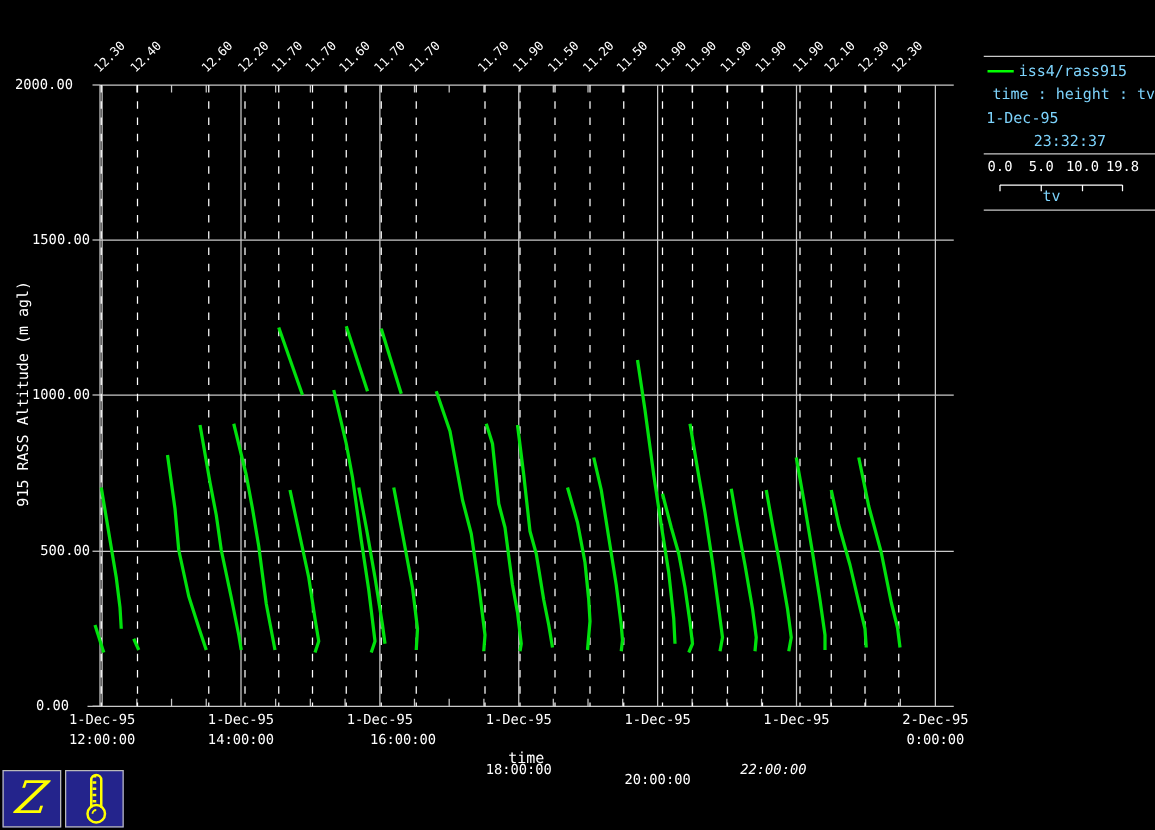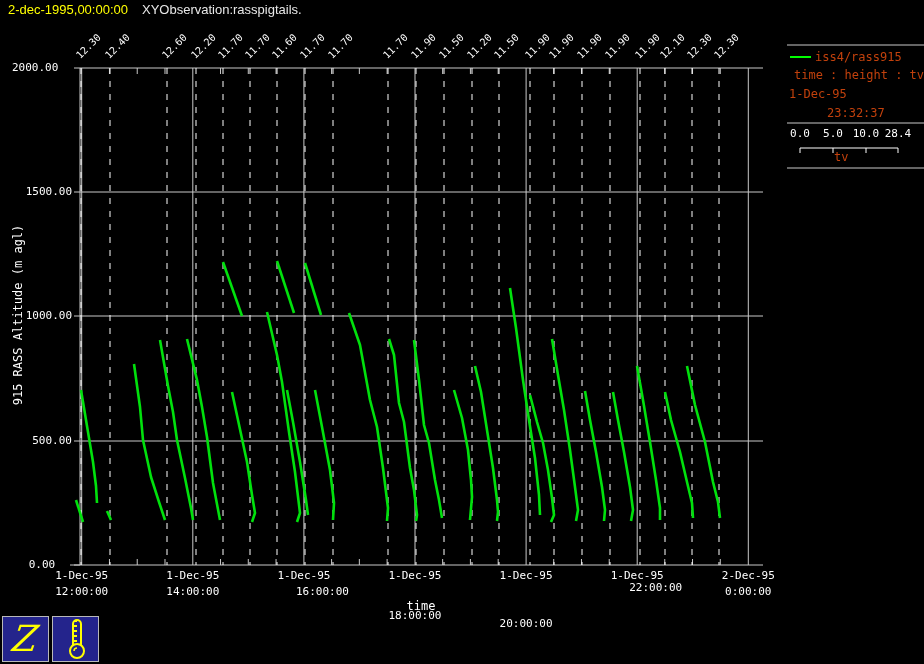--- a/index.html
+++ b/index.html
@@ -14,40 +14,37 @@
   .seriesline{stroke:#00ff00;stroke-width:2;}
   .ruler{stroke:#ffffff;stroke-width:1;}
   .titlebar{position:absolute;top:2px;left:8px;font-size:13px;
             font-family:"Liberation Sans",sans-serif;white-space:nowrap;}
   .titlebar .dt{color:#ffff00;margin-right:14px;}
   .titlebar .tt{color:#e8e8e8;}
   .yaxis-title{position:absolute;left:-132px;top:308px;width:300px;height:14px;text-align:center;
                font-size:12px;color:#fff;transform:rotate(-90deg);white-space:nowrap;}
   .xaxis-title{position:absolute;left:391px;top:599px;width:60px;text-align:center;
                font-size:12px;color:#fff;}
-  .lg{position:absolute;font-size:12px;line-height:14px;color:#c2410c;white-space:nowrap;}
+  .lg{position:absolute;font-size:12px;line-height:14px;color:#7dd3fc;white-space:nowrap;}
   #lg-series{left:815px;top:50px;}
   #lg-fields{left:794px;top:68px;}
   #lg-date{left:789px;top:87px;}
   #lg-time{left:827px;top:106px;}
   #lg-tv{left:834px;top:150px;width:30px;}
   .toolbtns{position:absolute;left:2px;top:616px;display:flex;gap:3px;}
   .tool{width:47px;height:46px;background:#24248c;border:1px solid #b9b9b9;
         padding:0;margin:0;display:flex;align-items:center;justify-content:center;cursor:pointer;}
   .zglyph{color:#ffff00;font-family:"DejaVu Serif",serif;font-style:italic;
           font-size:36px;line-height:40px;transform:skewX(-8deg);}
 </style>
 </head>
 <body>
 
 <div id="app">
 
-  <div class="titlebar">
-    <span class="dt">2-dec-1995,00:00:00</span><span class="tt">XYObservation:rasspigtails.</span>
-  </div>
 
   <svg id="plot-svg" xmlns="http://www.w3.org/2000/svg">
       <g>
         <line x1="80" y1="68" x2="763" y2="68" class="grid"></line>
         <line x1="70" y1="565" x2="763" y2="565" class="grid"></line>
         <line x1="80" y1="68" x2="80" y2="565" class="grid"></line>
         <line x1="74" y1="68" x2="80" y2="68" class="tick"></line>
         <line x1="80" y1="192" x2="763" y2="192" class="grid"></line>
         <line x1="74" y1="192" x2="80" y2="192" class="tick"></line>
         <line x1="80" y1="316" x2="763" y2="316" class="grid"></line>
@@ -219,21 +216,21 @@
       <div style="left: 36.7px; top: 585px; width: 90px; text-align: center;">12:00:00</div>
       <div style="left: 147.8px; top: 569px; width: 90px; text-align: center;">1-Dec-95</div>
       <div style="left: 147.8px; top: 585px; width: 90px; text-align: center;">14:00:00</div>
       <div style="left: 258.9px; top: 569px; width: 90px; text-align: center;">1-Dec-95</div>
       <div style="left: 258.9px; top: 585px; width: 90px; text-align: right;">16:00:00</div>
       <div style="left: 370px; top: 569px; width: 90px; text-align: center;">1-Dec-95</div>
       <div style="left: 370px; top: 609px; width: 90px; text-align: center;">18:00:00</div>
       <div style="left: 481.1px; top: 569px; width: 90px; text-align: center;">1-Dec-95</div>
       <div style="left: 481.1px; top: 585px; width: 90px; text-align: center; margin-top: 32px;">20:00:00</div>
       <div style="left: 592.2px; top: 569px; width: 90px; text-align: center;">1-Dec-95</div>
-      <div style="left: 592.2px; top: 581px; width: 90px; text-align: right;">22:00:00</div>
+      <div style="left: 592.2px; top: 609px; width: 90px; text-align: left; font-style: italic;">22:00:00</div>
       <div style="left: 703.3px; top: 569px; width: 90px; text-align: center;">2-Dec-95</div>
       <div style="left: 703.3px; top: 585px; width: 90px; text-align: center;">0:00:00</div>
       <div style="left: 83px; top: 48px; height: 14px; font-size: 10px; transform-origin: 0px 100%; transform: rotate(-45deg);">12.30</div>
       <div style="left: 112px; top: 48px; height: 14px; font-size: 10px; transform-origin: 0px 100%; transform: rotate(-45deg);">12.40</div>
       <div style="left: 169px; top: 48px; height: 14px; font-size: 10px; transform-origin: 0px 100%; transform: rotate(-45deg);">12.60</div>
       <div style="left: 198px; top: 48px; height: 14px; font-size: 10px; transform-origin: 0px 100%; transform: rotate(-45deg);">12.20</div>
       <div style="left: 225px; top: 48px; height: 14px; font-size: 10px; transform-origin: 0px 100%; transform: rotate(-45deg);">11.70</div>
       <div style="left: 252px; top: 48px; height: 14px; font-size: 10px; transform-origin: 0px 100%; transform: rotate(-45deg);">11.70</div>
       <div style="left: 279px; top: 48px; height: 14px; font-size: 10px; transform-origin: 0px 100%; transform: rotate(-45deg);">11.60</div>
       <div style="left: 307px; top: 48px; height: 14px; font-size: 10px; transform-origin: 0px 100%; transform: rotate(-45deg);">11.70</div>
@@ -247,21 +244,21 @@
       <div style="left: 556px; top: 48px; height: 14px; font-size: 10px; transform-origin: 0px 100%; transform: rotate(-45deg);">11.90</div>
       <div style="left: 584px; top: 48px; height: 14px; font-size: 10px; transform-origin: 0px 100%; transform: rotate(-45deg);">11.90</div>
       <div style="left: 612px; top: 48px; height: 14px; font-size: 10px; transform-origin: 0px 100%; transform: rotate(-45deg);">11.90</div>
       <div style="left: 642px; top: 48px; height: 14px; font-size: 10px; transform-origin: 0px 100%; transform: rotate(-45deg);">11.90</div>
       <div style="left: 667px; top: 48px; height: 14px; font-size: 10px; transform-origin: 0px 100%; transform: rotate(-45deg);">12.10</div>
       <div style="left: 694px; top: 48px; height: 14px; font-size: 10px; transform-origin: 0px 100%; transform: rotate(-45deg);">12.30</div>
       <div style="left: 721px; top: 48px; height: 14px; font-size: 10px; transform-origin: 0px 100%; transform: rotate(-45deg);">12.30</div>
       <div style="left: 784px; top: 127px; width: 32px; text-align: center;">0.0</div>
       <div style="left: 817px; top: 127px; width: 32px; text-align: center;">5.0</div>
       <div style="left: 850px; top: 127px; width: 32px; text-align: center;">10.0</div>
-      <div style="left: 882px; top: 127px; width: 32px; text-align: center;">28.4</div>
+      <div style="left: 882px; top: 127px; width: 32px; text-align: center;">19.8</div>
     </div>
 
   <div class="yaxis-title">915 RASS Altitude (m agl)</div>
   <div class="xaxis-title">time</div>
 
   <div class="lg" id="lg-series">iss4/rass915</div>
   <div class="lg" id="lg-fields">time : height : tv</div>
   <div class="lg" id="lg-date">1-Dec-95</div>
   <div class="lg" id="lg-time">23:32:37</div>
   <div class="lg" id="lg-tv">tv</div>

